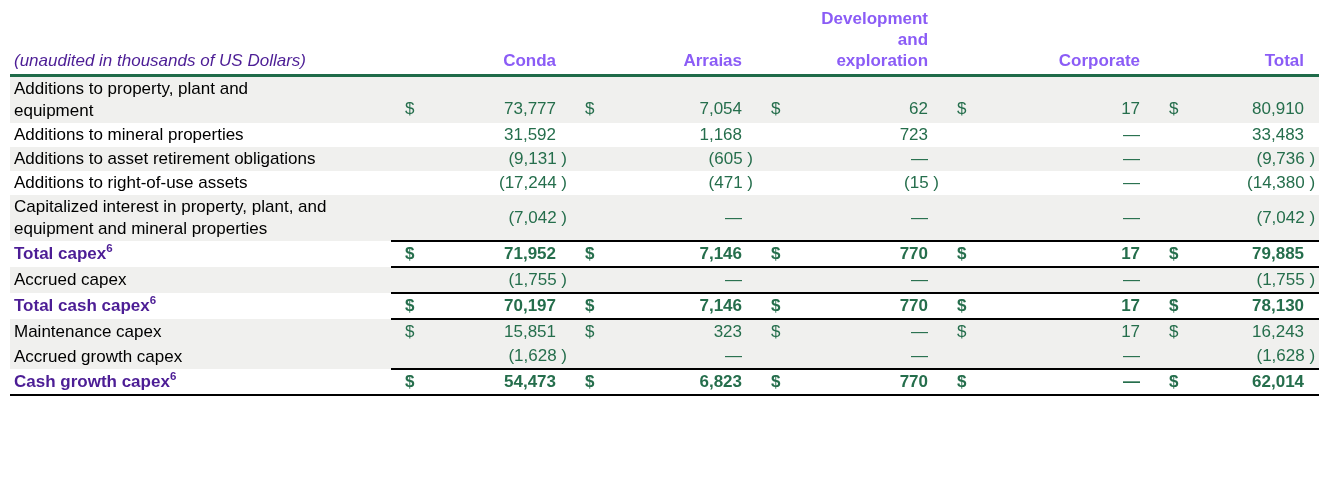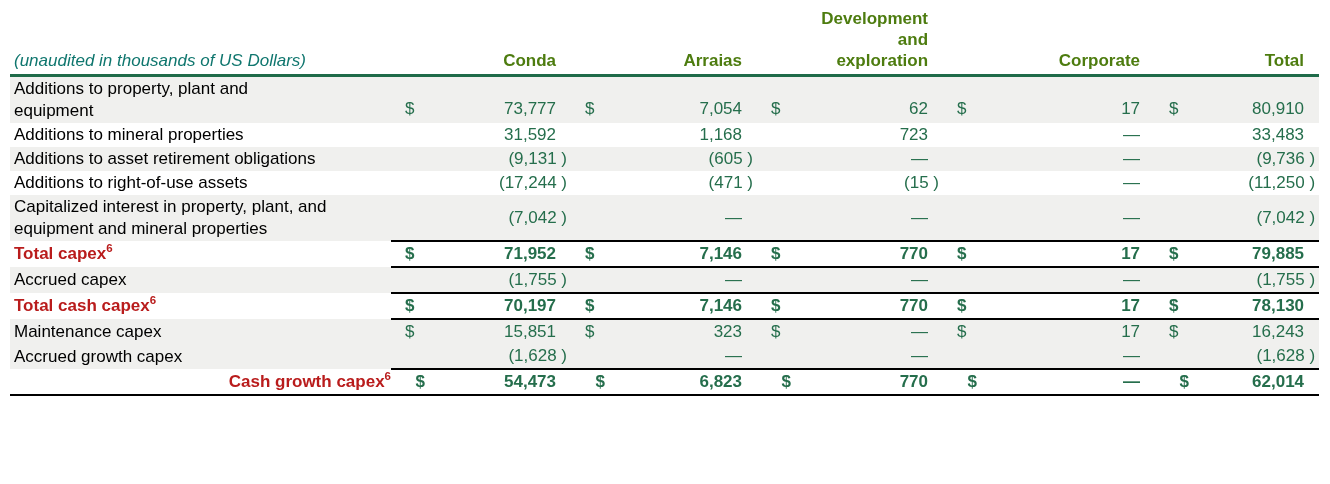--- a/index.html
+++ b/index.html
@@ -29,28 +29,28 @@
 
   td { padding: 0; margin: 0; }
 
   
   thead td {
     vertical-align: bottom;
     border-bottom: 3px solid #1f6b49;
     padding-bottom: 3px;
   }
   td.unit {
-    color: #0f766e;
+    color: #4c1d95;
     font-style: italic;
     padding-left: 4px;
     white-space: nowrap;
   }
   td.colhead {
     font-weight: bold;
-    color: #4d7c0f;
+    color: #8b5cf6;
     text-align: right;
     padding-right: 15px;
     line-height: 21px;
   }
   .hdr-narrow { display: inline-block; max-width: 114px; text-align: right; }
 
   
   tbody tr { height: 24px; }
   tbody td { line-height: 22px; padding-top: 1px; padding-bottom: 1px; vertical-align: middle; }
   tr.shaded td { background: #f0f0ee; }
@@ -65,29 +65,29 @@
     padding-left: 14px;
   }
   td.val {
     color: #256e4c;
     text-align: right;
     padding-right: 15px;
     white-space: nowrap;
   }
   td.val.neg { padding-right: 4px; margin-top: 30px; }
 
-  tr.bold td.label { font-weight: bold; color: #b91c1c; }
+  tr.bold td.label { font-weight: bold; color: #4c1d95; }
   tr.bold td.usd, tr.bold td.val { font-weight: bold; }
 
   tr.vbottom td.usd, tr.vbottom td.val { vertical-align: bottom; padding-bottom: 3px; }
 
   
   tr.rule td.usd, tr.rule td.val { border-bottom: 2.5px solid #000000; }
   
-  tr.rule-full td { border-bottom: 2.5px solid #000000; text-align: right; }
+  tr.rule-full td { border-bottom: 2.5px solid #000000; }
 </style>
 </head>
 <body>
 
 <div class="sheet">
   <table class="capex">
     <colgroup>
       <col class="c-label">
       <col class="c-usd">
         <col class="c-val1">
@@ -155,21 +155,21 @@
     <td class="label"><span class="lbl">Additions to right-of-use assets</span><sup></sup></td>
     <td class="usd"></td>
           <td class="val neg">(17,244 )</td>
     <td class="usd"></td>
           <td class="val neg">(471 )</td>
     <td class="usd"></td>
           <td class="val neg">(15 )</td>
     <td class="usd"></td>
           <td class="val">—</td>
     <td class="usd"></td>
-          <td class="val neg">(11,250 )</td>
+          <td class="val neg">(14,380 )</td>
   </tr>
         <tr class="shaded rule">
     <td class="label"><span class="lbl">Capitalized interest in property, plant, and
 equipment and mineral properties</span><sup></sup></td>
     <td class="usd"></td>
           <td class="val neg">(7,042 )</td>
     <td class="usd"></td>
           <td class="val">—</td>
     <td class="usd"></td>
           <td class="val">—</td>

